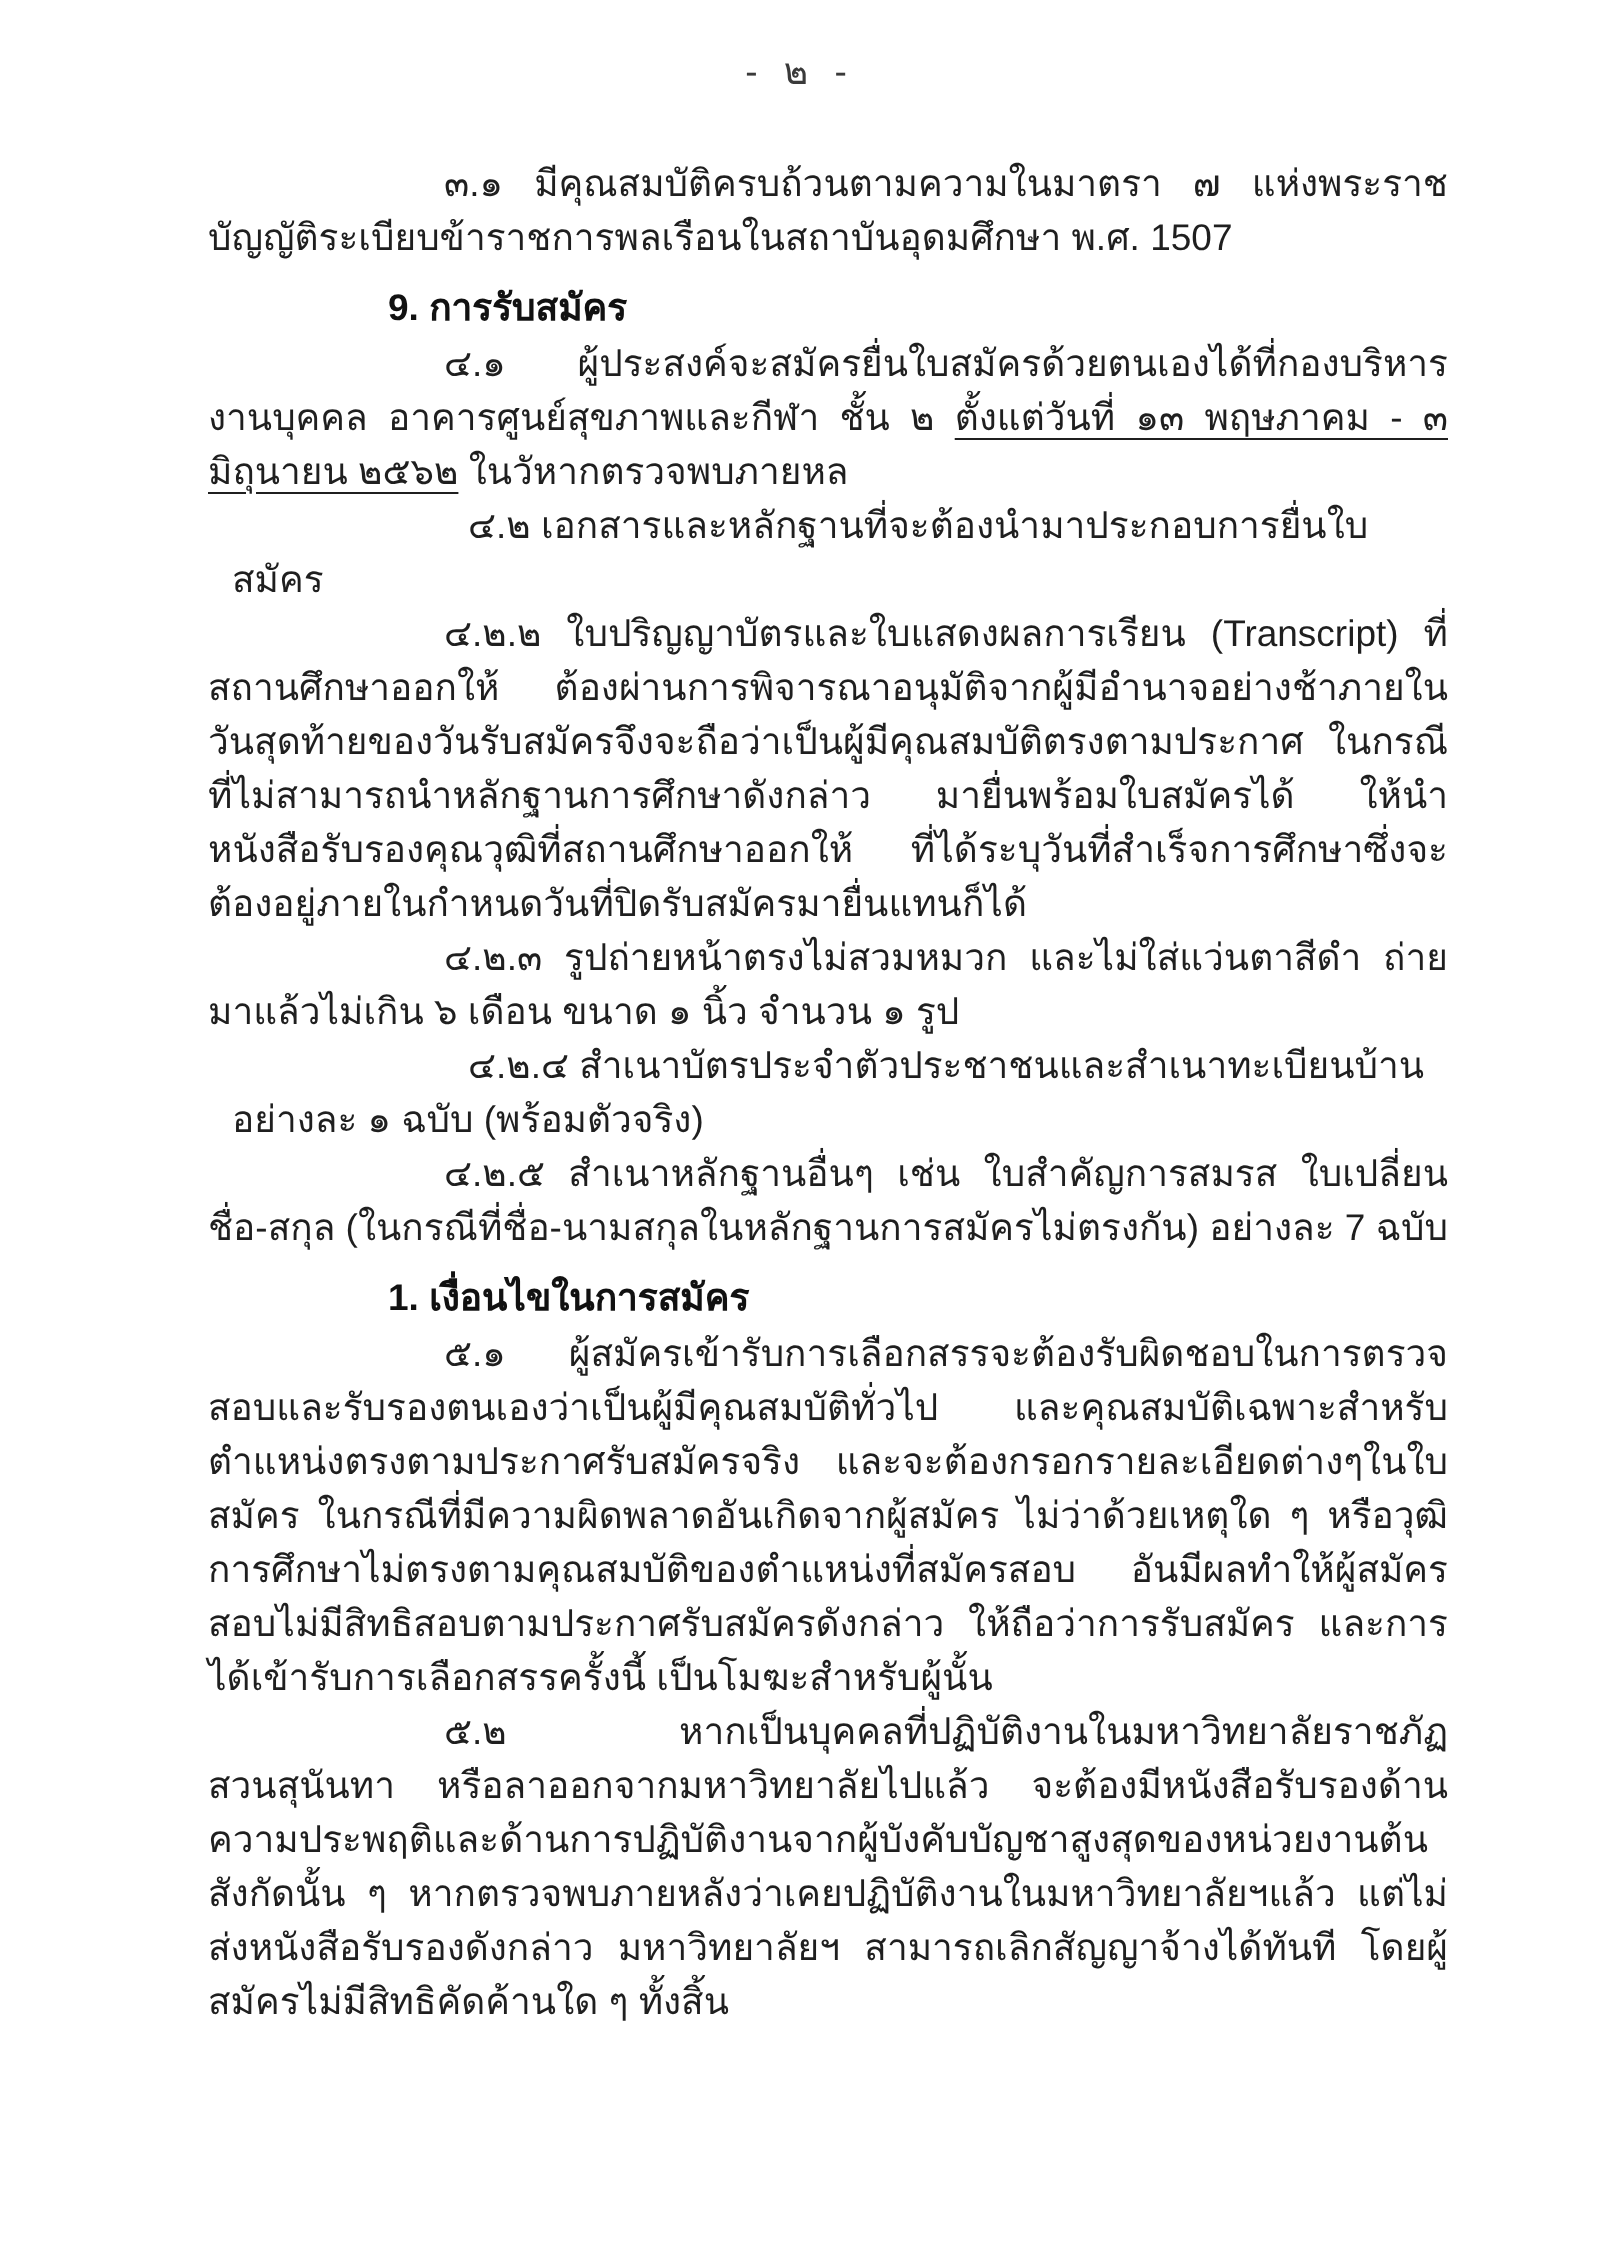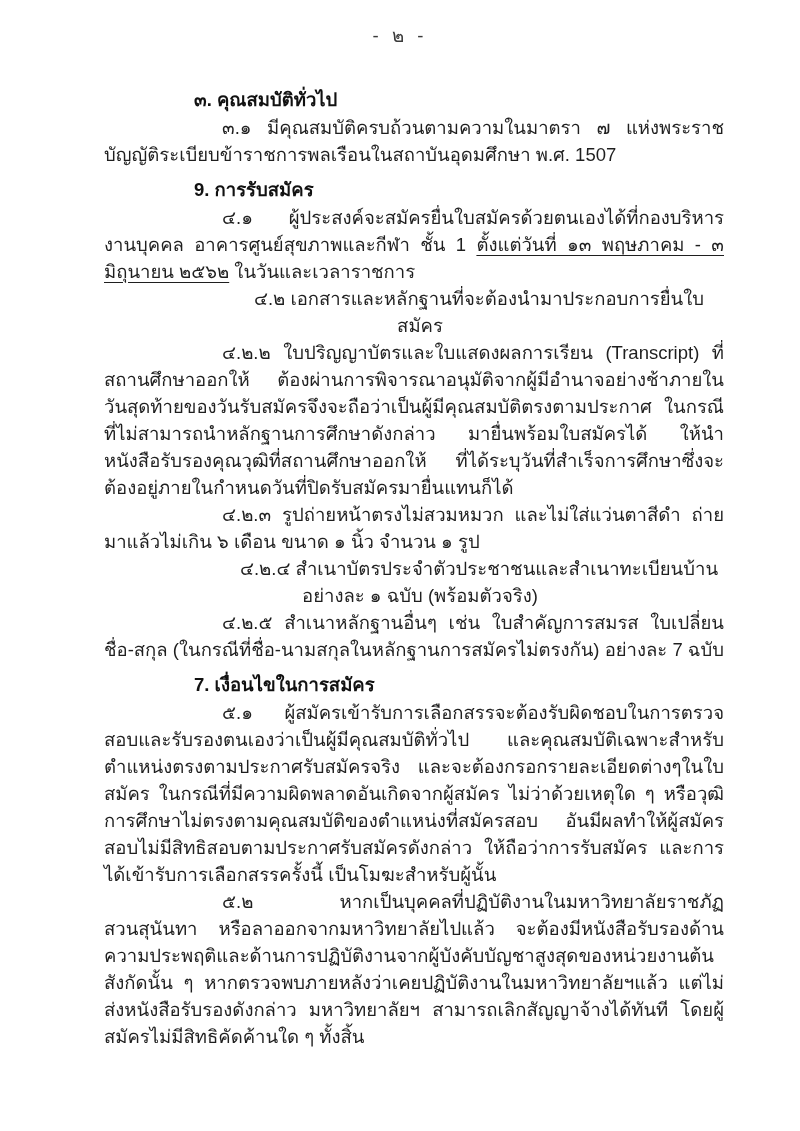--- a/index.html
+++ b/index.html
@@ -39,46 +39,45 @@
     margin: 8px 0 1px 90px;
     color: #111;
   }
   p.body-par {
     margin: 0;
     text-indent: 118px;
     text-align: justify;
     text-justify: inter-character;
   }
   p.body-par.no-justify {
-    text-align: center;
+    text-align: left;
     margin-left: 12px;
   }
   .u {
     text-decoration: underline;
     text-underline-offset: 4px;
   }
 </style>
 </head>
 <body>
 
 <div class="page">
 
   <div class="page-number">- ๒ -</div>
 
   <div class="content">
 
-    <div class="sec-heading">๓. คุณสมบัติทั่วไป</div>
     <p class="body-par">๓.๑ มีคุณสมบัติครบถ้วนตามความในมาตรา ๗ แห่งพระราชบัญญัติระเบียบข้าราชการพลเรือนในสถาบันอุดมศึกษา พ.ศ. 1507</p>
 
     <div class="sec-heading">9. การรับสมัคร</div>
-    <p class="body-par"><span>๔.๑ ผู้ประสงค์จะสมัครยื่นใบสมัครด้วยตนเองได้ที่กองบริหารงานบุคคล อาคารศูนย์สุขภาพและกีฬา ชั้น 1 </span><span class="u">ตั้งแต่วันที่ ๑๓ พฤษภาคม - ๓ มิถุนายน ๒๕๖๒</span><span> ในวันและเวลาราชการ</span></p>
+    <p class="body-par"><span>๔.๑ ผู้ประสงค์จะสมัครยื่นใบสมัครด้วยตนเองได้ที่กองบริหารงานบุคคล อาคารศูนย์สุขภาพและกีฬา ชั้น ๒ </span><span class="u">ตั้งแต่วันที่ ๑๓ พฤษภาคม - ๓ มิถุนายน ๒๕๖๒</span><span> ในวัหากตรวจพบภายหล</span></p>
     <p class="body-par no-justify">๔.๒ เอกสารและหลักฐานที่จะต้องนำมาประกอบการยื่นใบสมัคร</p>
     <p class="body-par">๔.๒.๒ ใบปริญญาบัตรและใบแสดงผลการเรียน (Transcript) ที่สถานศึกษาออกให้ ต้องผ่านการพิจารณาอนุมัติจากผู้มีอำนาจอย่างช้าภายในวันสุดท้ายของวันรับสมัครจึงจะถือว่าเป็นผู้มีคุณสมบัติตรงตามประกาศ ในกรณีที่ไม่สามารถนำหลักฐานการศึกษาดังกล่าว มายื่นพร้อมใบสมัครได้ ให้นำหนังสือรับรองคุณวุฒิที่สถานศึกษาออกให้ ที่ได้ระบุวันที่สำเร็จการศึกษาซึ่งจะต้องอยู่ภายในกำหนดวันที่ปิดรับสมัครมายื่นแทนก็ได้</p>
     <p class="body-par">๔.๒.๓ รูปถ่ายหน้าตรงไม่สวมหมวก และไม่ใส่แว่นตาสีดำ ถ่ายมาแล้วไม่เกิน ๖ เดือน ขนาด ๑ นิ้ว จำนวน ๑ รูป</p>
     <p class="body-par no-justify">๔.๒.๔ สำเนาบัตรประจำตัวประชาชนและสำเนาทะเบียนบ้าน อย่างละ ๑ ฉบับ  (พร้อมตัวจริง)</p>
     <p class="body-par">๔.๒.๕ สำเนาหลักฐานอื่นๆ เช่น ใบสำคัญการสมรส ใบเปลี่ยนชื่อ-สกุล (ในกรณีที่ชื่อ-นามสกุลในหลักฐานการสมัครไม่ตรงกัน) อย่างละ 7 ฉบับ</p>
 
-    <div class="sec-heading">7. เงื่อนไขในการสมัคร</div>
+    <div class="sec-heading">1. เงื่อนไขในการสมัคร</div>
     <p class="body-par">๕.๑ ผู้สมัครเข้ารับการเลือกสรรจะต้องรับผิดชอบในการตรวจสอบและรับรองตนเองว่าเป็นผู้มีคุณสมบัติทั่วไป และคุณสมบัติเฉพาะสำหรับตำแหน่งตรงตามประกาศรับสมัครจริง และจะต้องกรอกรายละเอียดต่างๆในใบสมัคร ในกรณีที่มีความผิดพลาดอันเกิดจากผู้สมัคร ไม่ว่าด้วยเหตุใด ๆ หรือวุฒิการศึกษาไม่ตรงตามคุณสมบัติของตำแหน่งที่สมัครสอบ อันมีผลทำให้ผู้สมัครสอบไม่มีสิทธิสอบตามประกาศรับสมัครดังกล่าว ให้ถือว่าการรับสมัคร และการได้เข้ารับการเลือกสรรครั้งนี้ เป็นโมฆะสำหรับผู้นั้น</p>
     <p class="body-par">๕.๒ หากเป็นบุคคลที่ปฏิบัติงานในมหาวิทยาลัยราชภัฏสวนสุนันทา หรือลาออกจากมหาวิทยาลัยไปแล้ว จะต้องมีหนังสือรับรองด้านความประพฤติและด้านการปฏิบัติงานจากผู้บังคับบัญชาสูงสุดของหน่วยงานต้นสังกัดนั้น ๆ หากตรวจพบภายหลังว่าเคยปฏิบัติงานในมหาวิทยาลัยฯแล้ว แต่ไม่ส่งหนังสือรับรองดังกล่าว มหาวิทยาลัยฯ สามารถเลิกสัญญาจ้างได้ทันที โดยผู้สมัครไม่มีสิทธิคัดค้านใด ๆ ทั้งสิ้น</p>
 
   </div>
 </div>
 
 </body></html>

